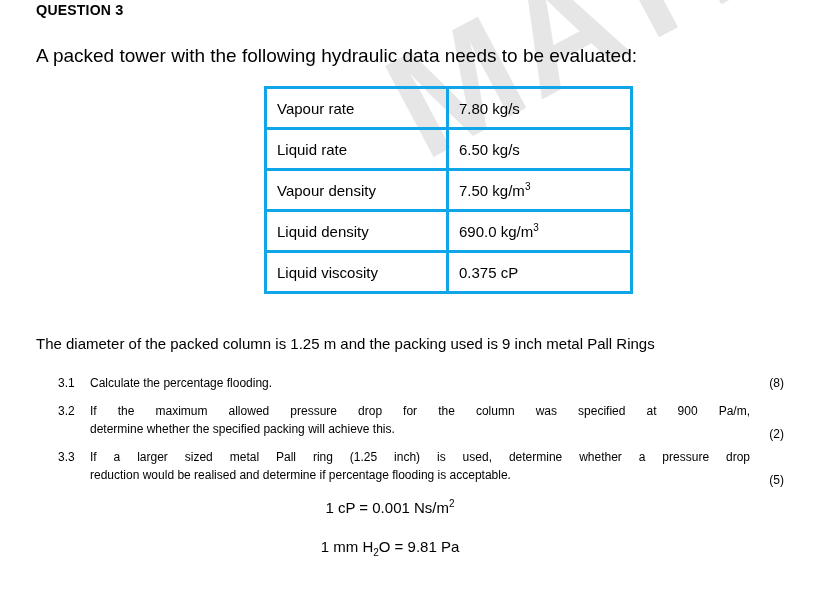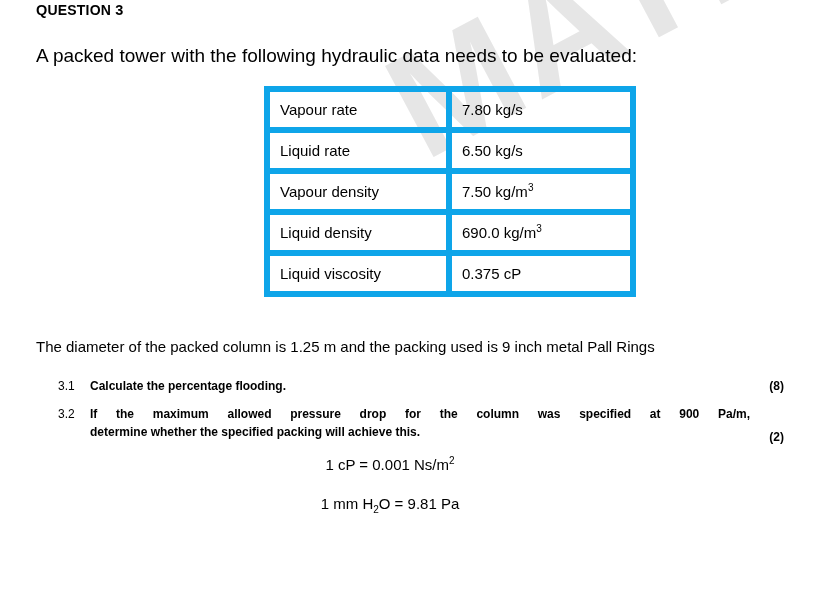--- a/index.html
+++ b/index.html
@@ -68,21 +68,21 @@
     margin-bottom: 19px;
   }
 
   table.hydraulic {
     border-collapse: collapse;
     margin: 0 auto 0 228px;
     width: 366px;
     table-layout: fixed;
   }
   table.hydraulic td {
-    border: 6px solid #0ea5e9;
+    border: 3px solid #0ea5e9;
     height: 41px;
     font-size: 15px;
     padding: 0 10px;
     box-sizing: border-box;
     vertical-align: middle;
   }
   table.hydraulic td.label {
     width: 182px;
     text-align: left;
   }
@@ -115,21 +115,20 @@
     line-height: 1.55;
   }
   .q-num {
     width: 32px;
     flex: 0 0 32px;
   }
   .q-body {
     flex: 1 1 auto;
     position: relative;
     padding-right: 34px;
-    font-weight: bold;
   }
   .q-body.justify p {
     margin: 0;
     text-align: justify;
     text-align-last: left;
   }
   .q-body p {
     margin: 0;
   }
   .q-marks {
@@ -211,20 +210,28 @@
 
     <div class="q-item">
       <div class="q-num">3.2</div>
       <div class="q-body justify">
         <p class="justified-line" style="text-align-last: justify;">If the maximum allowed pressure drop for the column was specified at 900 Pa/m,</p>
         <p>determine whether the specified packing will achieve this.</p>
         <span class="q-marks second-line">(2)</span>
       </div>
     </div>
 
+    <div class="q-item">
+      <div class="q-num">3.3</div>
+      <div class="q-body justify">
+        <p class="justified-line" style="text-align-last: justify;">If a larger sized metal Pall ring (1.25 inch) is used, determine whether a pressure drop</p>
+        <p>reduction would be realised and determine if percentage flooding is acceptable.</p>
+        <span class="q-marks third-line">(5)</span>
+      </div>
+    </div>
 
     <div class="center-line">
       <span>1 cP = 0.001 Ns/m</span><sup>2</sup>
     </div>
 
     <div class="center-line second">
       <span>1 mm H</span><sub>2</sub><span>O = 9.81 Pa</span>
     </div>
 
   </div>

